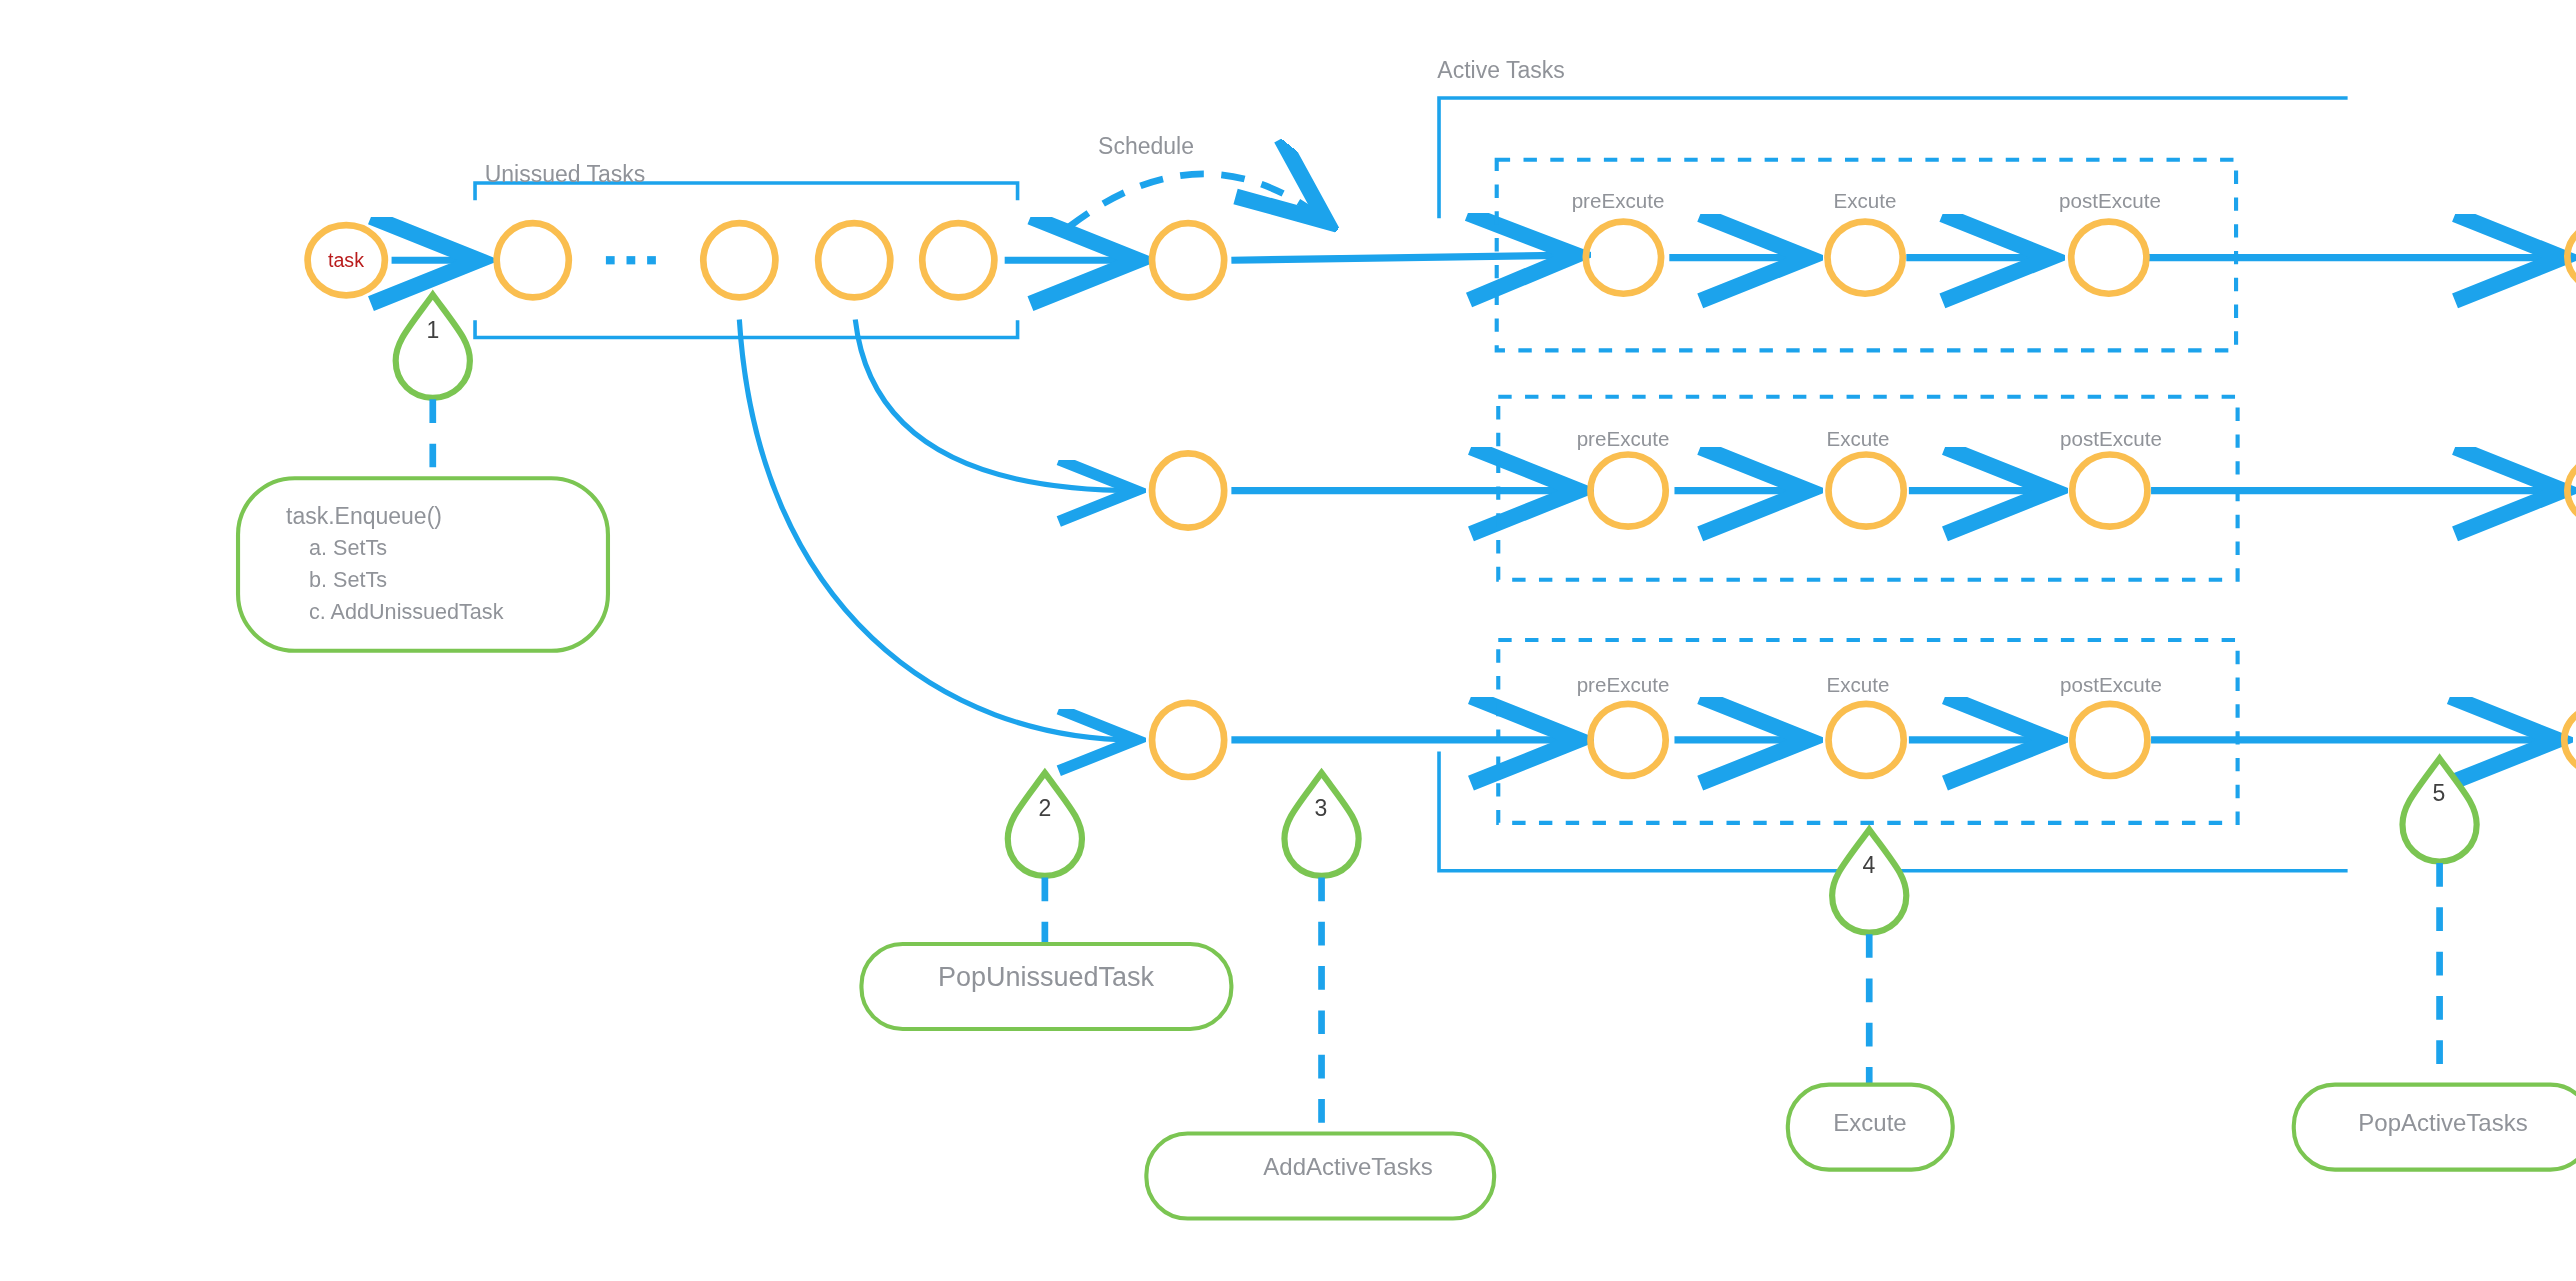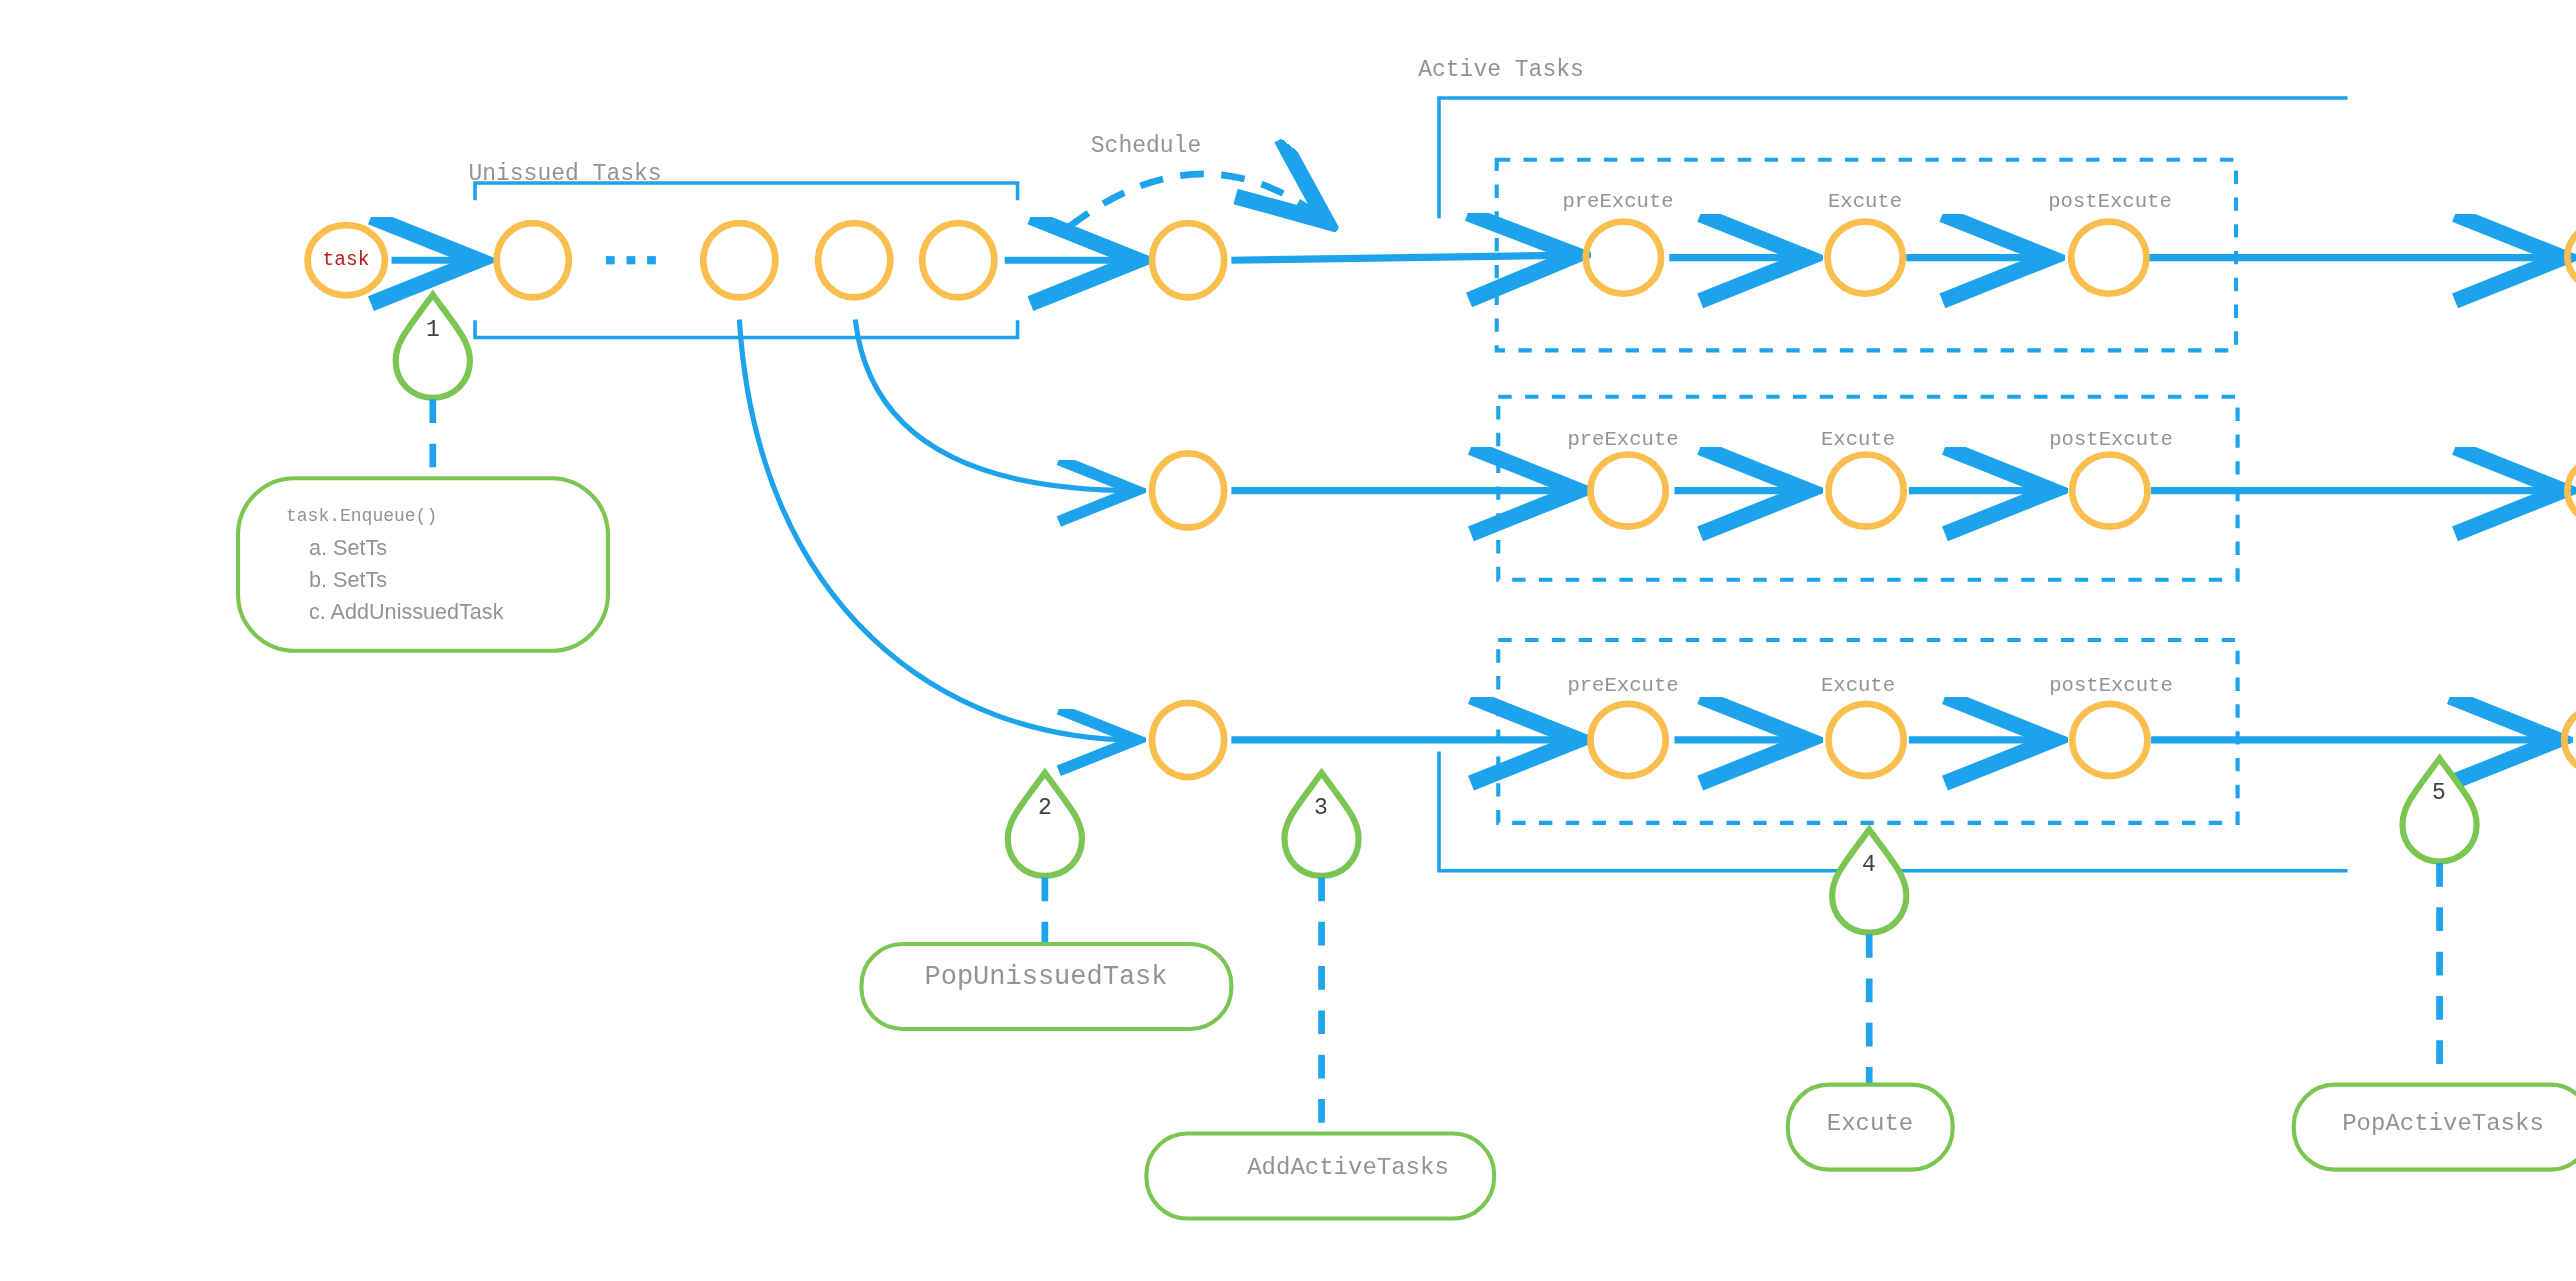--- a/index.html
+++ b/index.html
@@ -3,21 +3,21 @@
 <meta charset="utf-8">
 <style>
   html,body{margin:0;padding:0;background:#ffffff;}
   body{font-family:"Liberation Sans",sans-serif;}
   #stage{position:relative;width:3114px;height:1282px;background:#fff;overflow:hidden;}
   svg#canvas{position:absolute;left:0;top:0;width:3114px;height:1282px;}
   .lbl{position:absolute;color:#909399;font-family:"Liberation Sans",sans-serif;white-space:nowrap;}
   .lbl.gray{color:#909399;}
   .lbl.orange{color:#b91c1c;}
   .lbl.dark{color:#404040;}
-  .c{transform:translate(-50%,-50%);font-family:Liberation Mono, monospace;}
+  .c{transform:translate(-50%,-50%);}
 </style>
 </head>
 <body>
 
 <div id="stage">
 
 <svg id="canvas" viewBox="0 0 6044 2488" xmlns="http://www.w3.org/2000/svg">
   <defs>
     <marker id="ah" markerWidth="18" markerHeight="18" refX="16" refY="6" orient="auto" markerUnits="strokeWidth">
       <path d="M1,0 L16,6 L1,12" fill="none" stroke="#1CA3EC" stroke-width="2.2"></path>
@@ -136,21 +136,21 @@
 <div class="lbl c gray" style="left:1858px;top:685px;font-size:20.6px;">Excute</div>
 <div class="lbl c gray" style="left:2111px;top:685px;font-size:20.6px;">postExcute</div>
 
 <div class="lbl c dark" style="left:433px;top:330px;font-size:23px;">1</div>
 <div class="lbl c dark" style="left:1045px;top:808px;font-size:23px;">2</div>
 <div class="lbl c dark" style="left:1321px;top:808px;font-size:23px;">3</div>
 <div class="lbl c dark" style="left:1869px;top:865px;font-size:23px;">4</div>
 <div class="lbl c dark" style="left:2439px;top:793px;font-size:23px;">5</div>
 
 <div style="position:absolute;left:286px;top:500px;width:319px;">
-  <div class="lbl gray" style="position:static;font-size:18px;line-height:32px;font-family:Liberation Mono, monospace;">task.Enqueue()</div>
+  <div class="lbl gray" style="position:static;font-size:23px;line-height:32px;">task.Enqueue()</div>
   <div class="lbl gray" style="position:static;font-size:21.6px;line-height:32px;padding-left:23px;">a. SetTs</div>
   <div class="lbl gray" style="position:static;font-size:21.6px;line-height:32px;padding-left:23px;">b. SetTs</div>
   <div class="lbl gray" style="position:static;font-size:21.6px;line-height:32px;padding-left:23px;">c. AddUnissuedTask</div>
 </div>
 
 <div class="lbl c gray" style="left:1046px;top:977px;font-size:27px;">PopUnissuedTask</div>
 <div class="lbl c gray" style="left:1348px;top:1167px;font-size:24px;">AddActiveTasks</div>
 <div class="lbl c gray" style="left:1870px;top:1123px;font-size:24px;">Excute</div>
 <div class="lbl c gray" style="left:2443px;top:1123px;font-size:24px;">PopActiveTasks</div>
 

